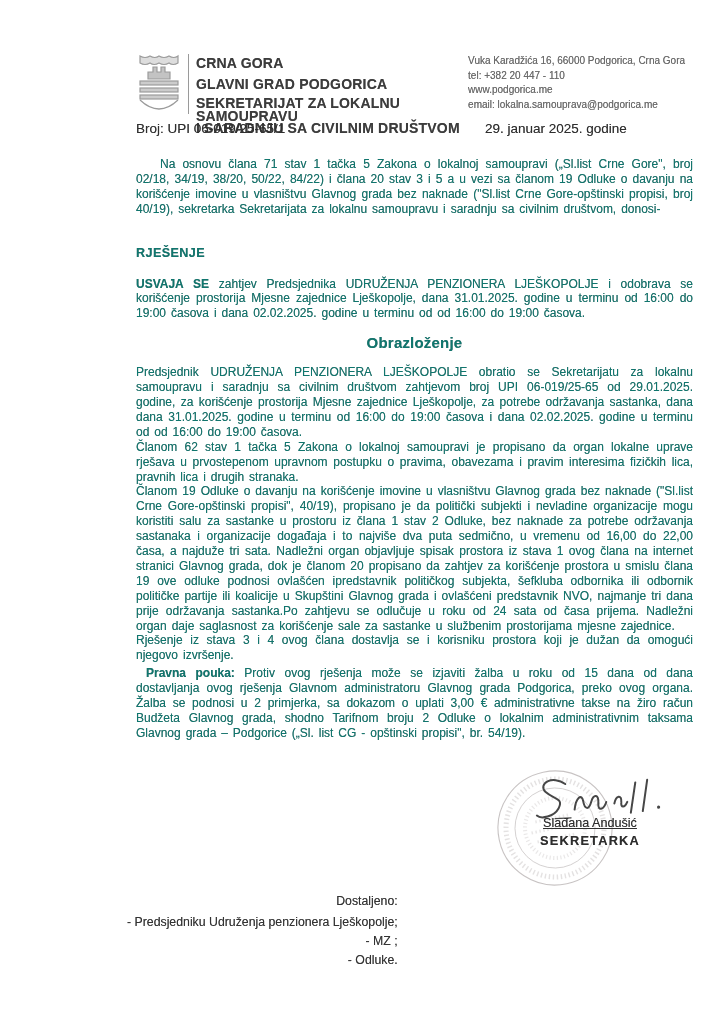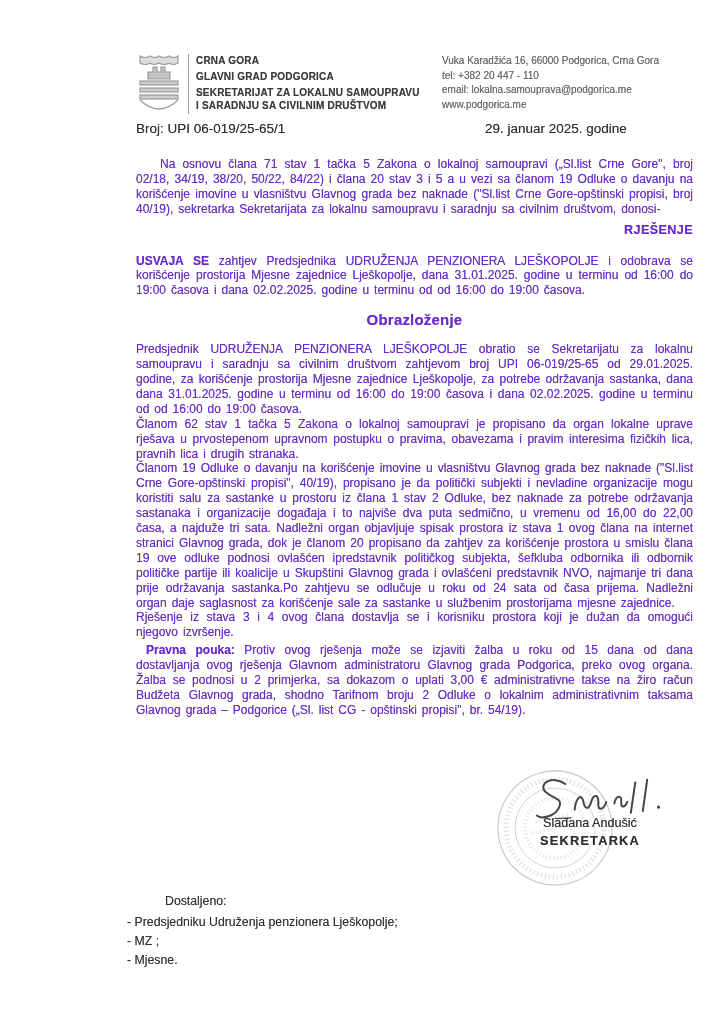--- a/index.html
+++ b/index.html
@@ -14,54 +14,54 @@
   }
   
   .letterhead{
     position:absolute;top:52px;left:136px;width:558px;
     display:flex;justify-content:space-between;align-items:flex-start;
   }
   .lh-left{display:flex;align-items:flex-start;}
   .coa{width:46px;height:66px;flex:0 0 auto;opacity:.85;}
   .lh-divider{width:1px;height:60px;background:#9a9a9a;margin:2px 7px 0 6px;}
   .org{padding-top:3px;}
-  .org-l{font-weight:bold;font-size:10px;letter-spacing:.2px;color:#3c3c3c;}
+  .org-l{font-weight:bold;font-size:14px;letter-spacing:.2px;color:#3c3c3c;}
   .org-l1,.org-l2{margin-bottom:5px;}
   .org-l3{line-height:12.5px;}
   .contact{width:252px;font-size:10px;line-height:14.6px;color:#6b6b6b;padding-top:2px;}
   
   .ref-row{position:absolute;top:121px;left:136px;width:558px;font-size:13.5px;color:#2f2f2f;}
   .ref-number{position:absolute;left:0;top:0;}
   .doc-date{position:absolute;left:349px;top:0;}
   
   .docbody{
     position:absolute;top:157px;left:136px;width:557px;
     font-size:12px;line-height:14.9px;text-align:justify;
-    word-spacing:1.6px;color:#6d28d9;
+    word-spacing:1.6px;color:#0f766e;
   }
   .docbody p{margin:0;}
   p.intro{text-indent:24px;}
   .doc-title{
-    text-align:right;font-weight:bold;font-size:12.6px;
-    letter-spacing:.4px;margin:6px 0 16px 0;
+    text-align:left;font-weight:bold;font-size:12.6px;
+    letter-spacing:.4px;margin:29px 0 16px 0;
   }
   .section-heading{
     text-align:center;font-weight:bold;font-size:15px;
     margin:15px 0 14px 0;letter-spacing:.2px;
   }
   .b{font-weight:bold;}
   p.legal{margin-top:3px;text-indent:10px;}
   
   .sig-block{position:absolute;top:770px;left:475px;width:230px;text-align:center;}
   .stamp{position:absolute;left:18px;top:-4px;pointer-events:none;}
   .sig-script{position:absolute;left:55px;top:2px;}
-  .sig-name{position:relative;margin-top:46px;font-size:12.6px;color:#2f2f2f;}
+  .sig-name{position:relative;margin-top:46px;font-size:12.6px;color:#2f2f2f;text-decoration:underline;}
   .sig-title{position:relative;font-weight:bold;font-size:12.8px;letter-spacing:1.2px;margin-top:3px;color:#2d2d2d;}
   
-  .dist{position:absolute;top:892px;left:127px;font-size:12.3px;line-height:19px;color:#333;}
+  .dist{position:absolute;top:892px;left:127px;font-size:12.3px;line-height:19px;color:#333;text-align:right;}
   .dist-h{padding-left:38px;margin-bottom:2px;}
 </style>
 </head>
 <body>
 
 <div class="page">
 
   <div class="letterhead">
     <div class="lh-left">
       <div class="coa">
@@ -80,22 +80,22 @@
       <div class="org">
         <div class="org-l org-l1">CRNA GORA</div>
         <div class="org-l org-l2">GLAVNI GRAD PODGORICA</div>
         <div class="org-l org-l3">SEKRETARIJAT ZA LOKALNU SAMOUPRAVU</div>
         <div class="org-l org-l3">I SARADNJU SA CIVILNIM DRUŠTVOM</div>
       </div>
     </div>
     <div class="contact">
       <div>Vuka Karadžića 16, 66000 Podgorica, Crna Gora</div>
       <div>tel: +382 20 447 - 110</div>
+      <div>www.podgorica.me</div>
       <div>email: lokalna.samouprava@podgorica.me</div>
-      <div>www.podgorica.me</div>
     </div>
   </div>
 
   <div class="ref-row">
     <span class="ref-number">Broj: UPI 06-019/25-65/1</span>
     <span class="doc-date">29. januar 2025. godine</span>
   </div>
 
   <div class="docbody">
     <p class="intro">Na osnovu člana 71 stav 1 tačka 5 Zakona o lokalnoj samoupravi („Sl.list Crne Gore", broj 02/18, 34/19, 38/20, 50/22, 84/22) i člana 20 stav 3 i 5 a u vezi sa članom 19 Odluke o davanju na korišćenje imovine u vlasništvu Glavnog grada bez naknade ("Sl.list Crne Gore-opštinski propisi, broj 40/19), sekretarka Sekretarijata za lokalnu samoupravu i saradnju sa civilnim društvom, donosi-</p>
@@ -135,16 +135,16 @@
       </svg>
     </div>
     <div class="sig-name">Slađana Andušić</div>
     <div class="sig-title">SEKRETARKA</div>
   </div>
 
   <div class="dist">
     <div class="dist-h">Dostaljeno:</div>
     <div class="dist-i">- Predsjedniku Udruženja penzionera Lješkopolje;</div>
     <div class="dist-i">- MZ ;</div>
-    <div class="dist-i">- Mjesne.</div>
+    <div class="dist-i">- Odluke.</div>
   </div>
 
 </div>
 
 </body></html>

